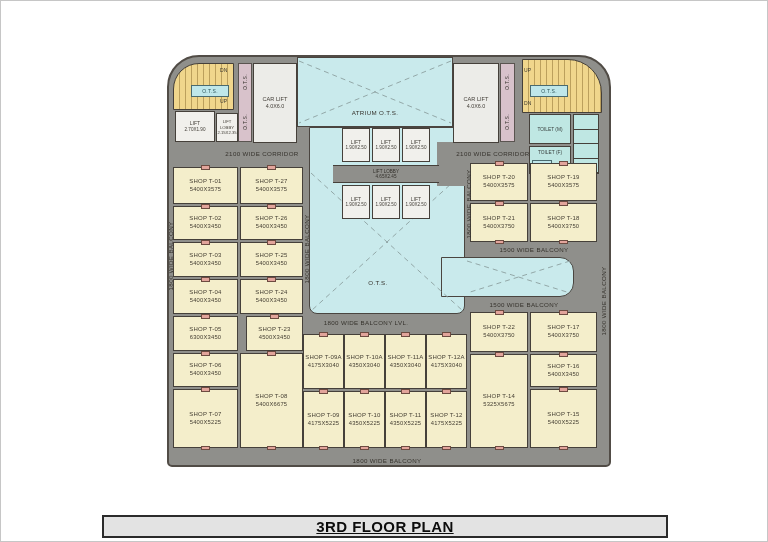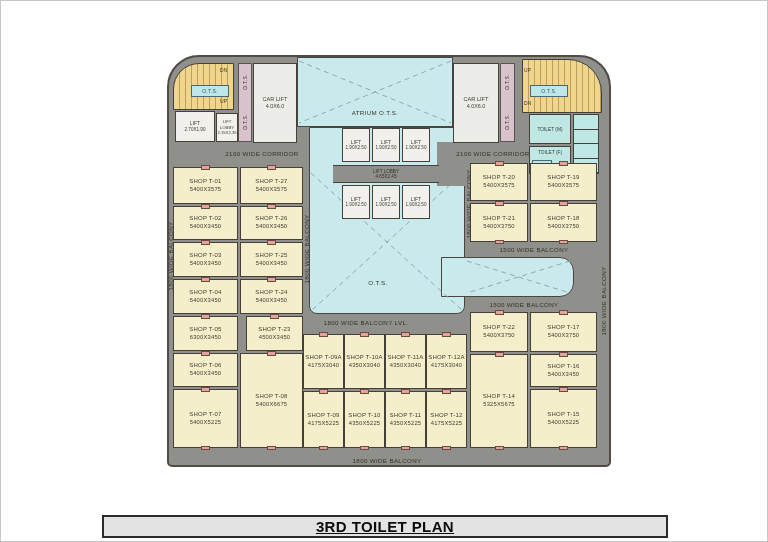--- a/index.html
+++ b/index.html
@@ -283,16 +283,16 @@
   <span class="lab" style="left:533px;top:248px;">1500 WIDE BALCONY</span>
   <span class="lab" style="left:523px;top:303px;">1500 WIDE BALCONY</span>
   <span class="lab" style="left:365px;top:321px;">1800 WIDE BALCONY LVL.</span>
   <span class="lab" style="left:386px;top:459px;">1800 WIDE BALCONY</span>
   <span class="lab vlab" style="left:169px;top:255px;">1800 WIDE BALCONY</span>
   <span class="lab vlab" style="left:305px;top:248px;">1800 WIDE BALCONY</span>
   <span class="lab vlab" style="left:467px;top:203px;">1800 WIDE BALCONY</span>
   <span class="lab vlab" style="left:602px;top:300px;">1800 WIDE BALCONY</span>
 
   <div class="titlebar">
-    <span>3RD TOILET PLAN</span>
+    <span>3RD FLOOR PLAN</span>
   </div>
 
 </div>
 
 </body></html>

